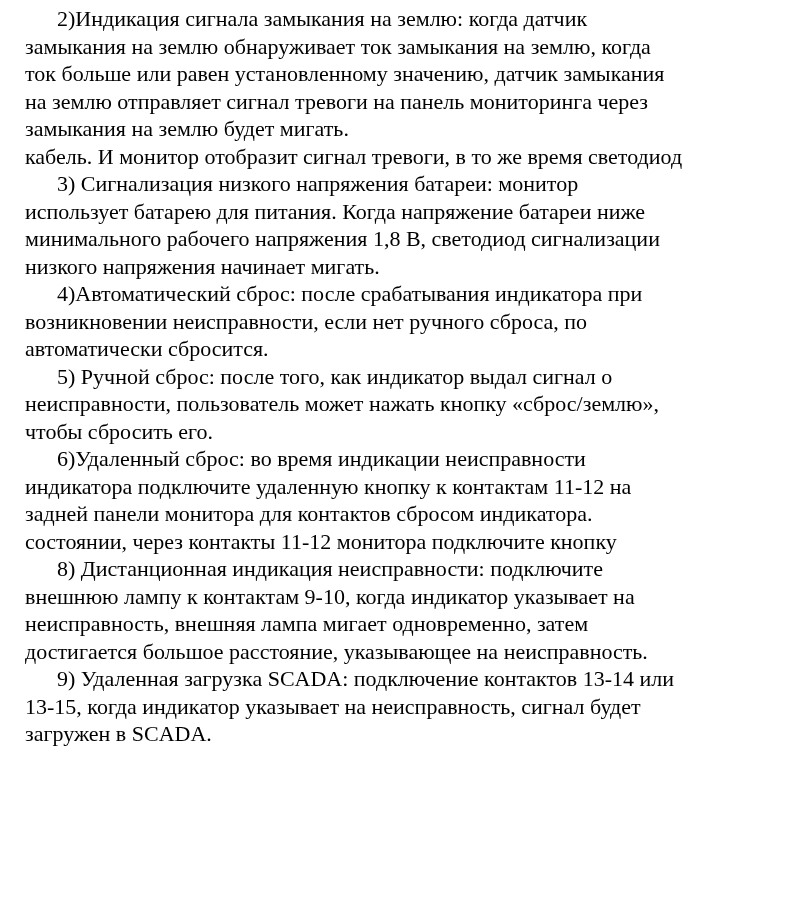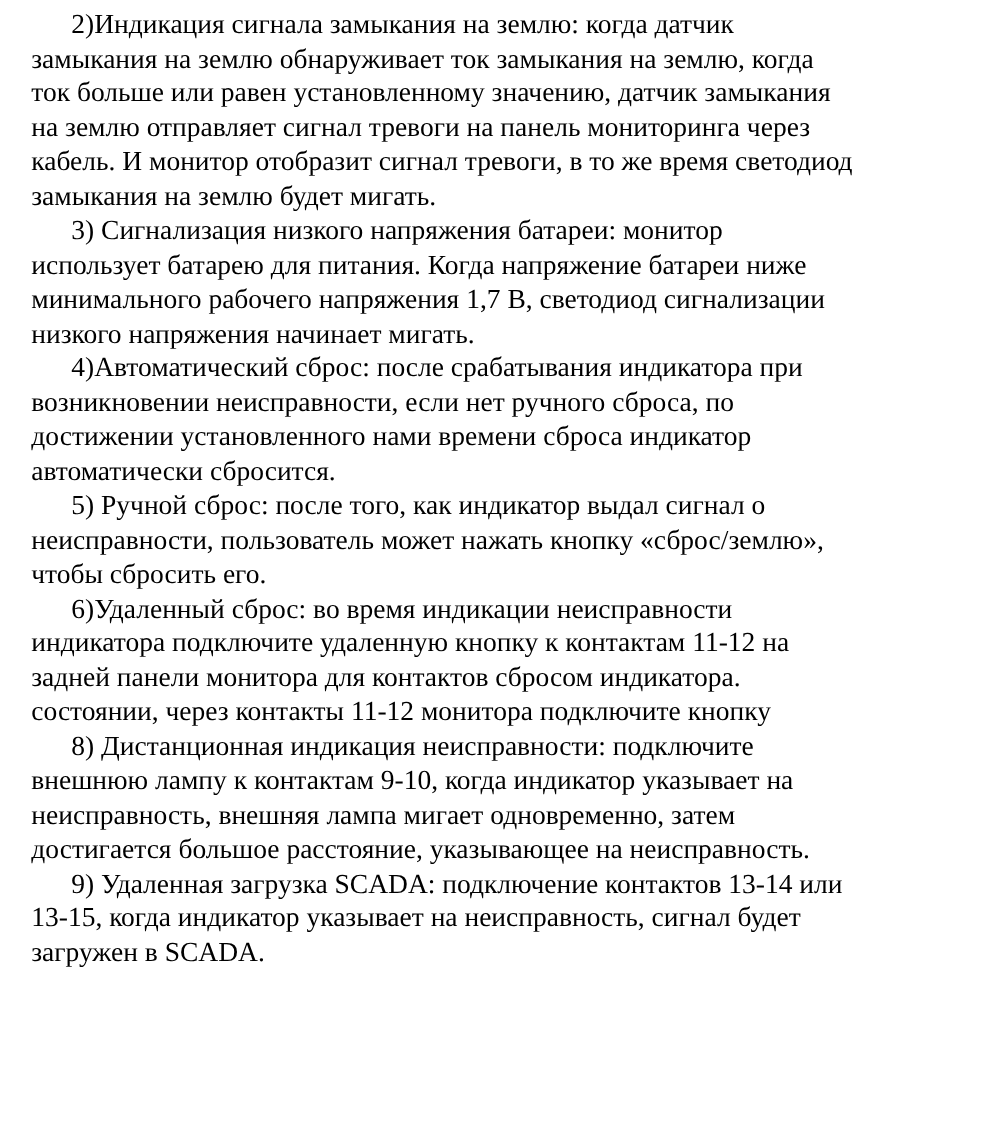--- a/index.html
+++ b/index.html
@@ -39,33 +39,32 @@
 </head>
 <body>
 
 <div class="page">
   <div class="doc-body" style="background: rgb(255, 255, 255); color: rgb(0, 0, 0);">
       <p class="para">
         <span class="line first">2)Индикация сигнала замыкания на землю: когда датчик</span>
         <span class="line">замыкания на землю обнаруживает ток замыкания на землю, когда</span>
         <span class="line">ток больше или равен установленному значению, датчик замыкания</span>
         <span class="line">на землю отправляет сигнал тревоги на панель мониторинга через</span>
+        <span class="line">замыкания на землю будет мигать.</span>
         <span class="line">кабель. И монитор отобразит сигнал тревоги, в то же время светодиод</span>
-        <span class="line">замыкания на землю будет мигать.</span>
       </p>
       <p class="para">
         <span class="line first">3) Сигнализация низкого напряжения батареи: монитор</span>
         <span class="line">использует батарею для питания. Когда напряжение батареи ниже</span>
-        <span class="line">минимального рабочего напряжения 1,7 В, светодиод сигнализации</span>
+        <span class="line">минимального рабочего напряжения 1,8 В, светодиод сигнализации</span>
         <span class="line">низкого напряжения начинает мигать.</span>
       </p>
       <p class="para">
         <span class="line first">4)Автоматический сброс: после срабатывания индикатора при</span>
         <span class="line">возникновении неисправности, если нет ручного сброса, по</span>
-        <span class="line">достижении установленного нами времени сброса индикатор</span>
         <span class="line">автоматически сбросится.</span>
       </p>
       <p class="para">
         <span class="line first">5) Ручной сброс: после того, как индикатор выдал сигнал о</span>
         <span class="line">неисправности, пользователь может нажать кнопку «сброс/землю»,</span>
         <span class="line">чтобы сбросить его.</span>
       </p>
       <p class="para">
         <span class="line first">6)Удаленный сброс: во время индикации неисправности</span>
         <span class="line">индикатора подключите удаленную кнопку к контактам 11-12 на</span>

